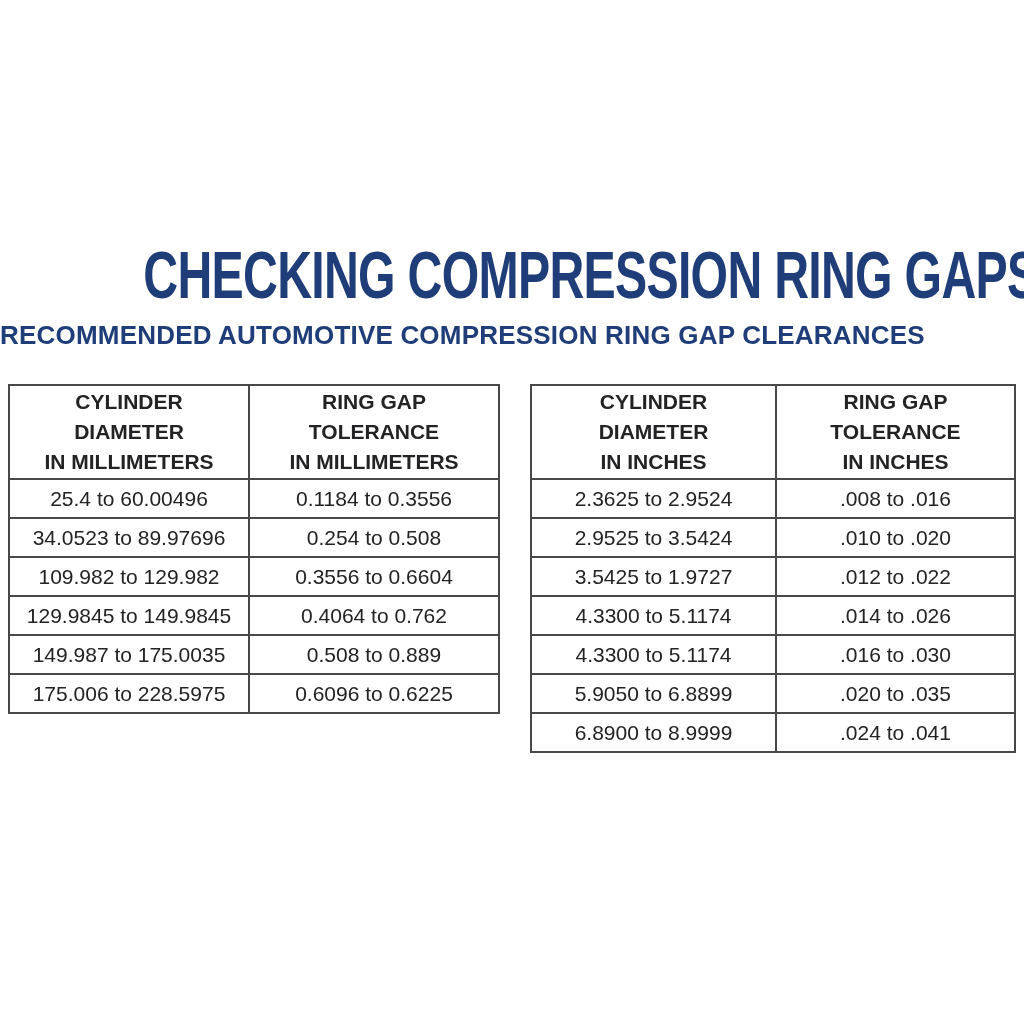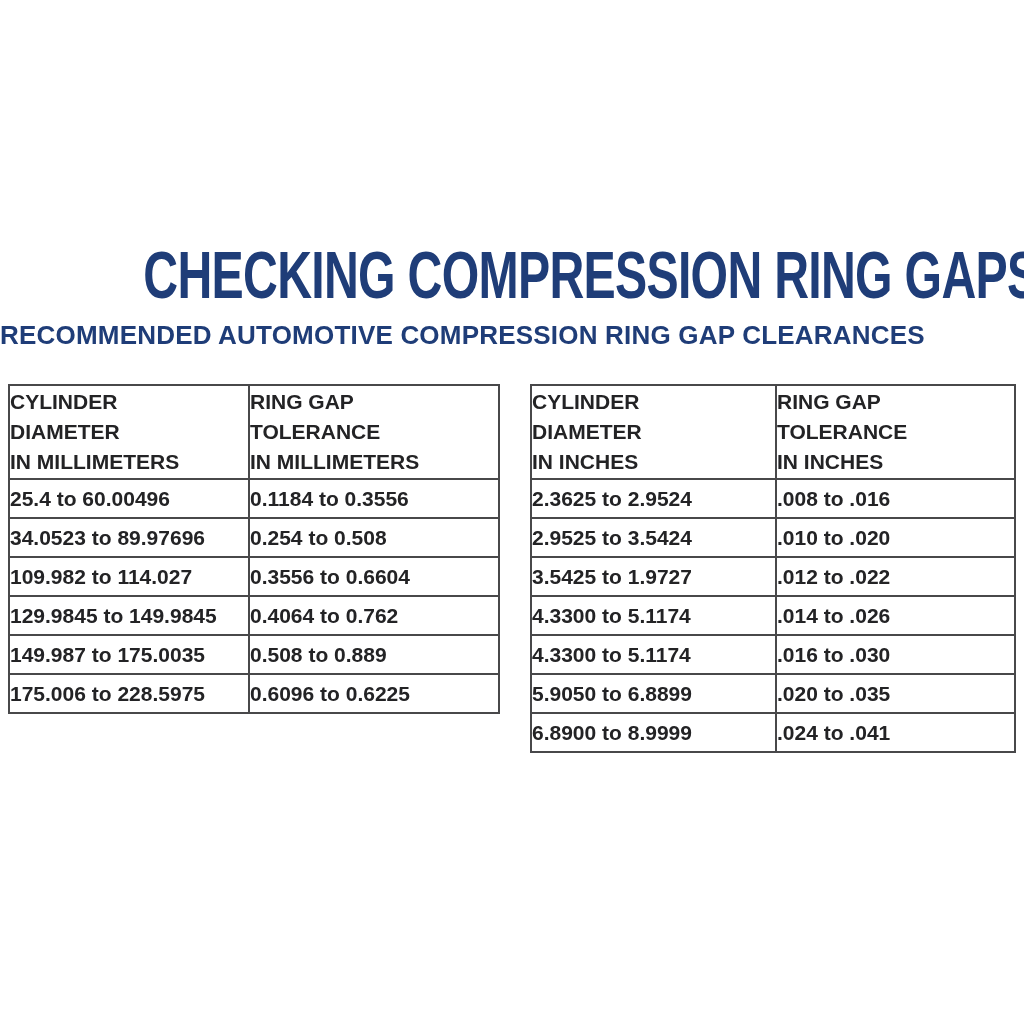--- a/index.html
+++ b/index.html
@@ -30,31 +30,31 @@
   }
   table.spec{
     position:absolute;top:384px;
     border-collapse:collapse;table-layout:fixed;
     background:var(--bg);
   }
   table.spec.mm{left:8px;width:490px;}
   table.spec.inch{left:530px;width:484px;}
   table.spec th, table.spec td{
     border:2px solid var(--line);
-    text-align:left;vertical-align:middle;
+    text-align:center;vertical-align:middle;
     color:var(--ink);
     padding:0;
   }
   table.spec th{
     height:92px;
     font-size:21px;font-weight:bold;line-height:30px;
   }
   table.spec td{
     height:37px;
-    font-size:21px;font-weight:bold;
+    font-size:21px;font-weight:normal;
   }
   .hline{display:block;}
 </style>
 </head>
 <body>
 
 <div class="page">
 
   <h1 class="main-title">CHECKING COMPRESSION RING GAPS</h1>
 
@@ -82,21 +82,21 @@
     <tbody>
       <tr>
         <td>25.4 to 60.00496</td>
         <td>0.1184 to 0.3556</td>
       </tr>
       <tr>
         <td>34.0523 to 89.97696</td>
         <td>0.254 to 0.508</td>
       </tr>
       <tr>
-        <td>109.982 to 114.027</td>
+        <td>109.982 to 129.982</td>
         <td>0.3556 to 0.6604</td>
       </tr>
       <tr>
         <td>129.9845 to 149.9845</td>
         <td>0.4064 to 0.762</td>
       </tr>
       <tr>
         <td>149.987 to 175.0035</td>
         <td>0.508 to 0.889</td>
       </tr>

